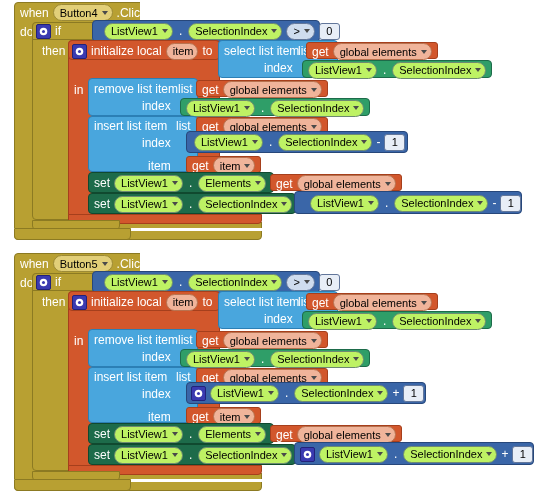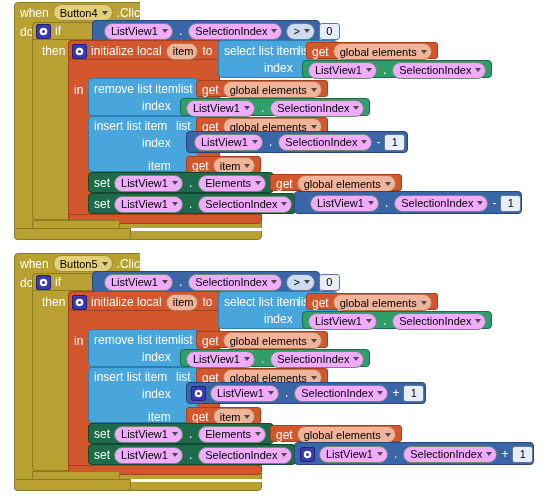--- a/index.html
+++ b/index.html
@@ -52,21 +52,21 @@
     background:#2f9e68;border:1px solid #1d6b4a;border-radius:4px;
   }
 
   
   .pill{
     display:inline-flex;align-items:center;gap:3px;
     background:#d6e9d9;border:1px solid #6d8a72;border-radius:9px;
     padding:0 4px 0 6px;height:15px;font-size:11px;color:#000;
     white-space:nowrap;
   }
-  .pill.pale{background:#f0abfc;}
+  .pill.pale{background:#bef264;}
   .pill.orange{background:#f0b49a;border-color:#b8724f;}
   .pill.mathop{background:#cfdcee;border-color:#62769a;}
   .pill.gold{background:#e2cf78;border-color:#9c8a35;}
   .pill.num{
     background:#e8eef7;border:1px solid #62769a;border-radius:3px;
     height:15px;min-width:13px;justify-content:center;padding:0 3px;
     font-size:11px;color:#000;display:inline-flex;align-items:center;
   }
   .caret{
     width:0;height:0;border-left:3px solid transparent;

